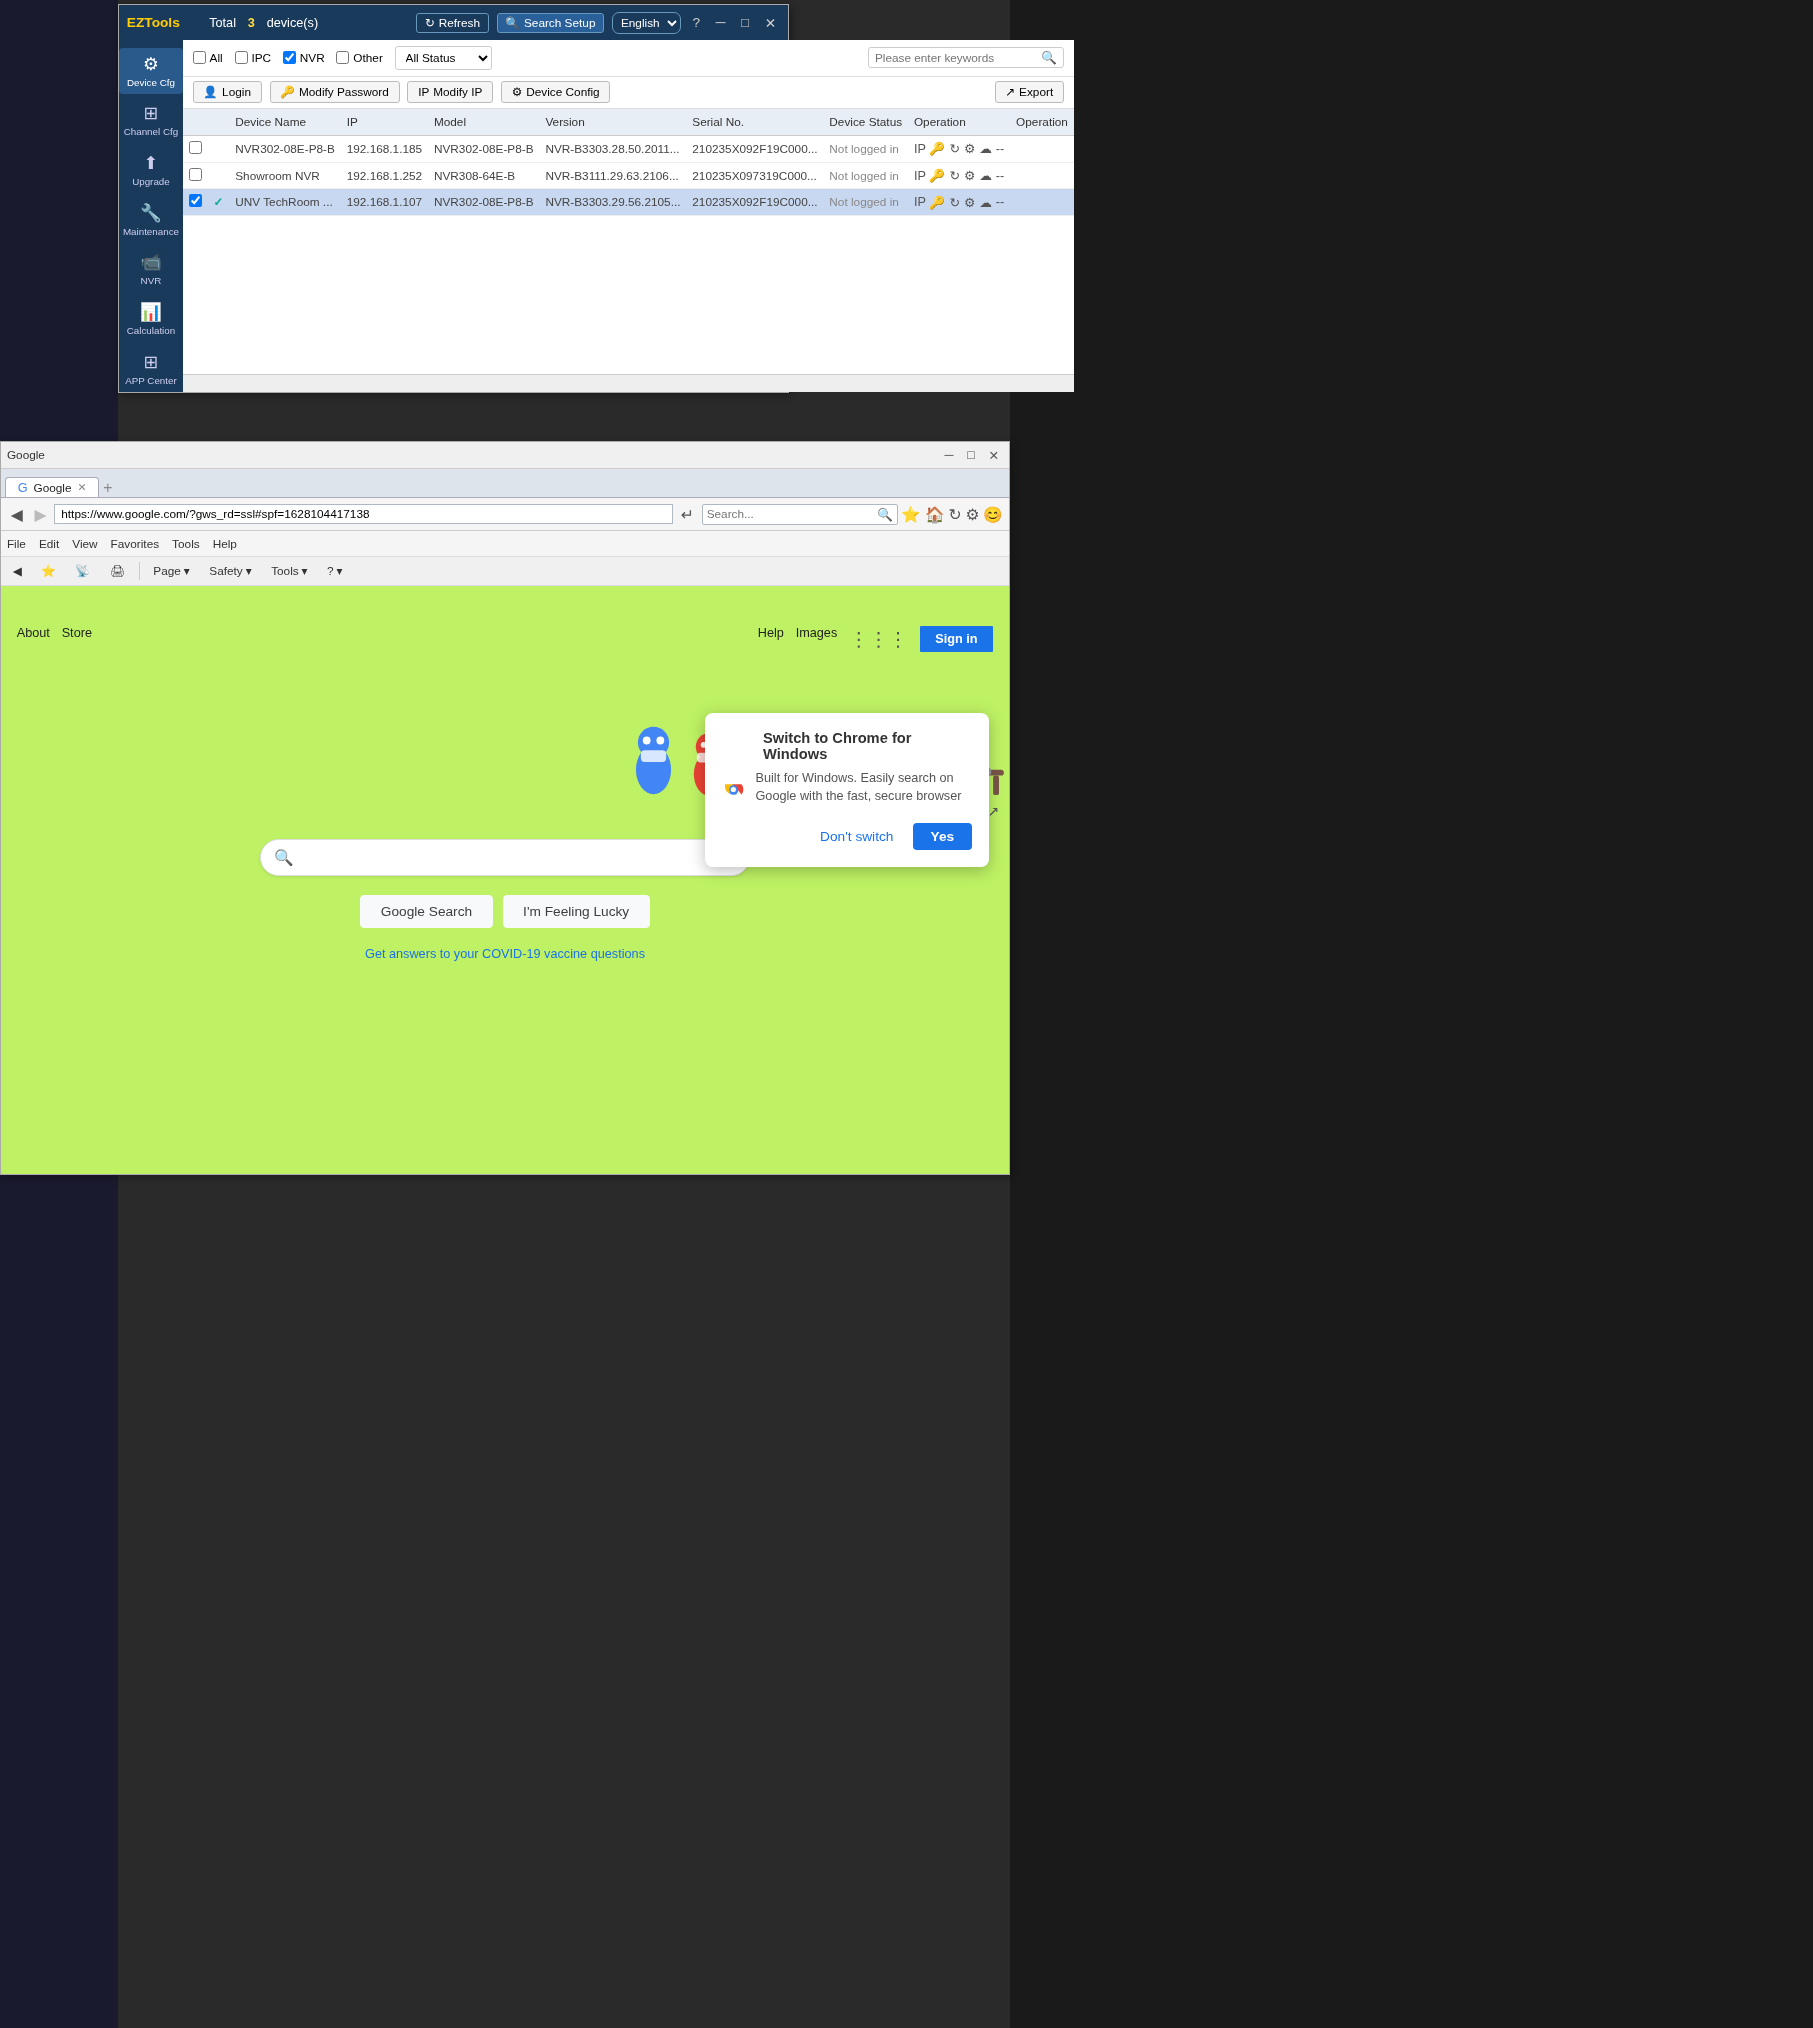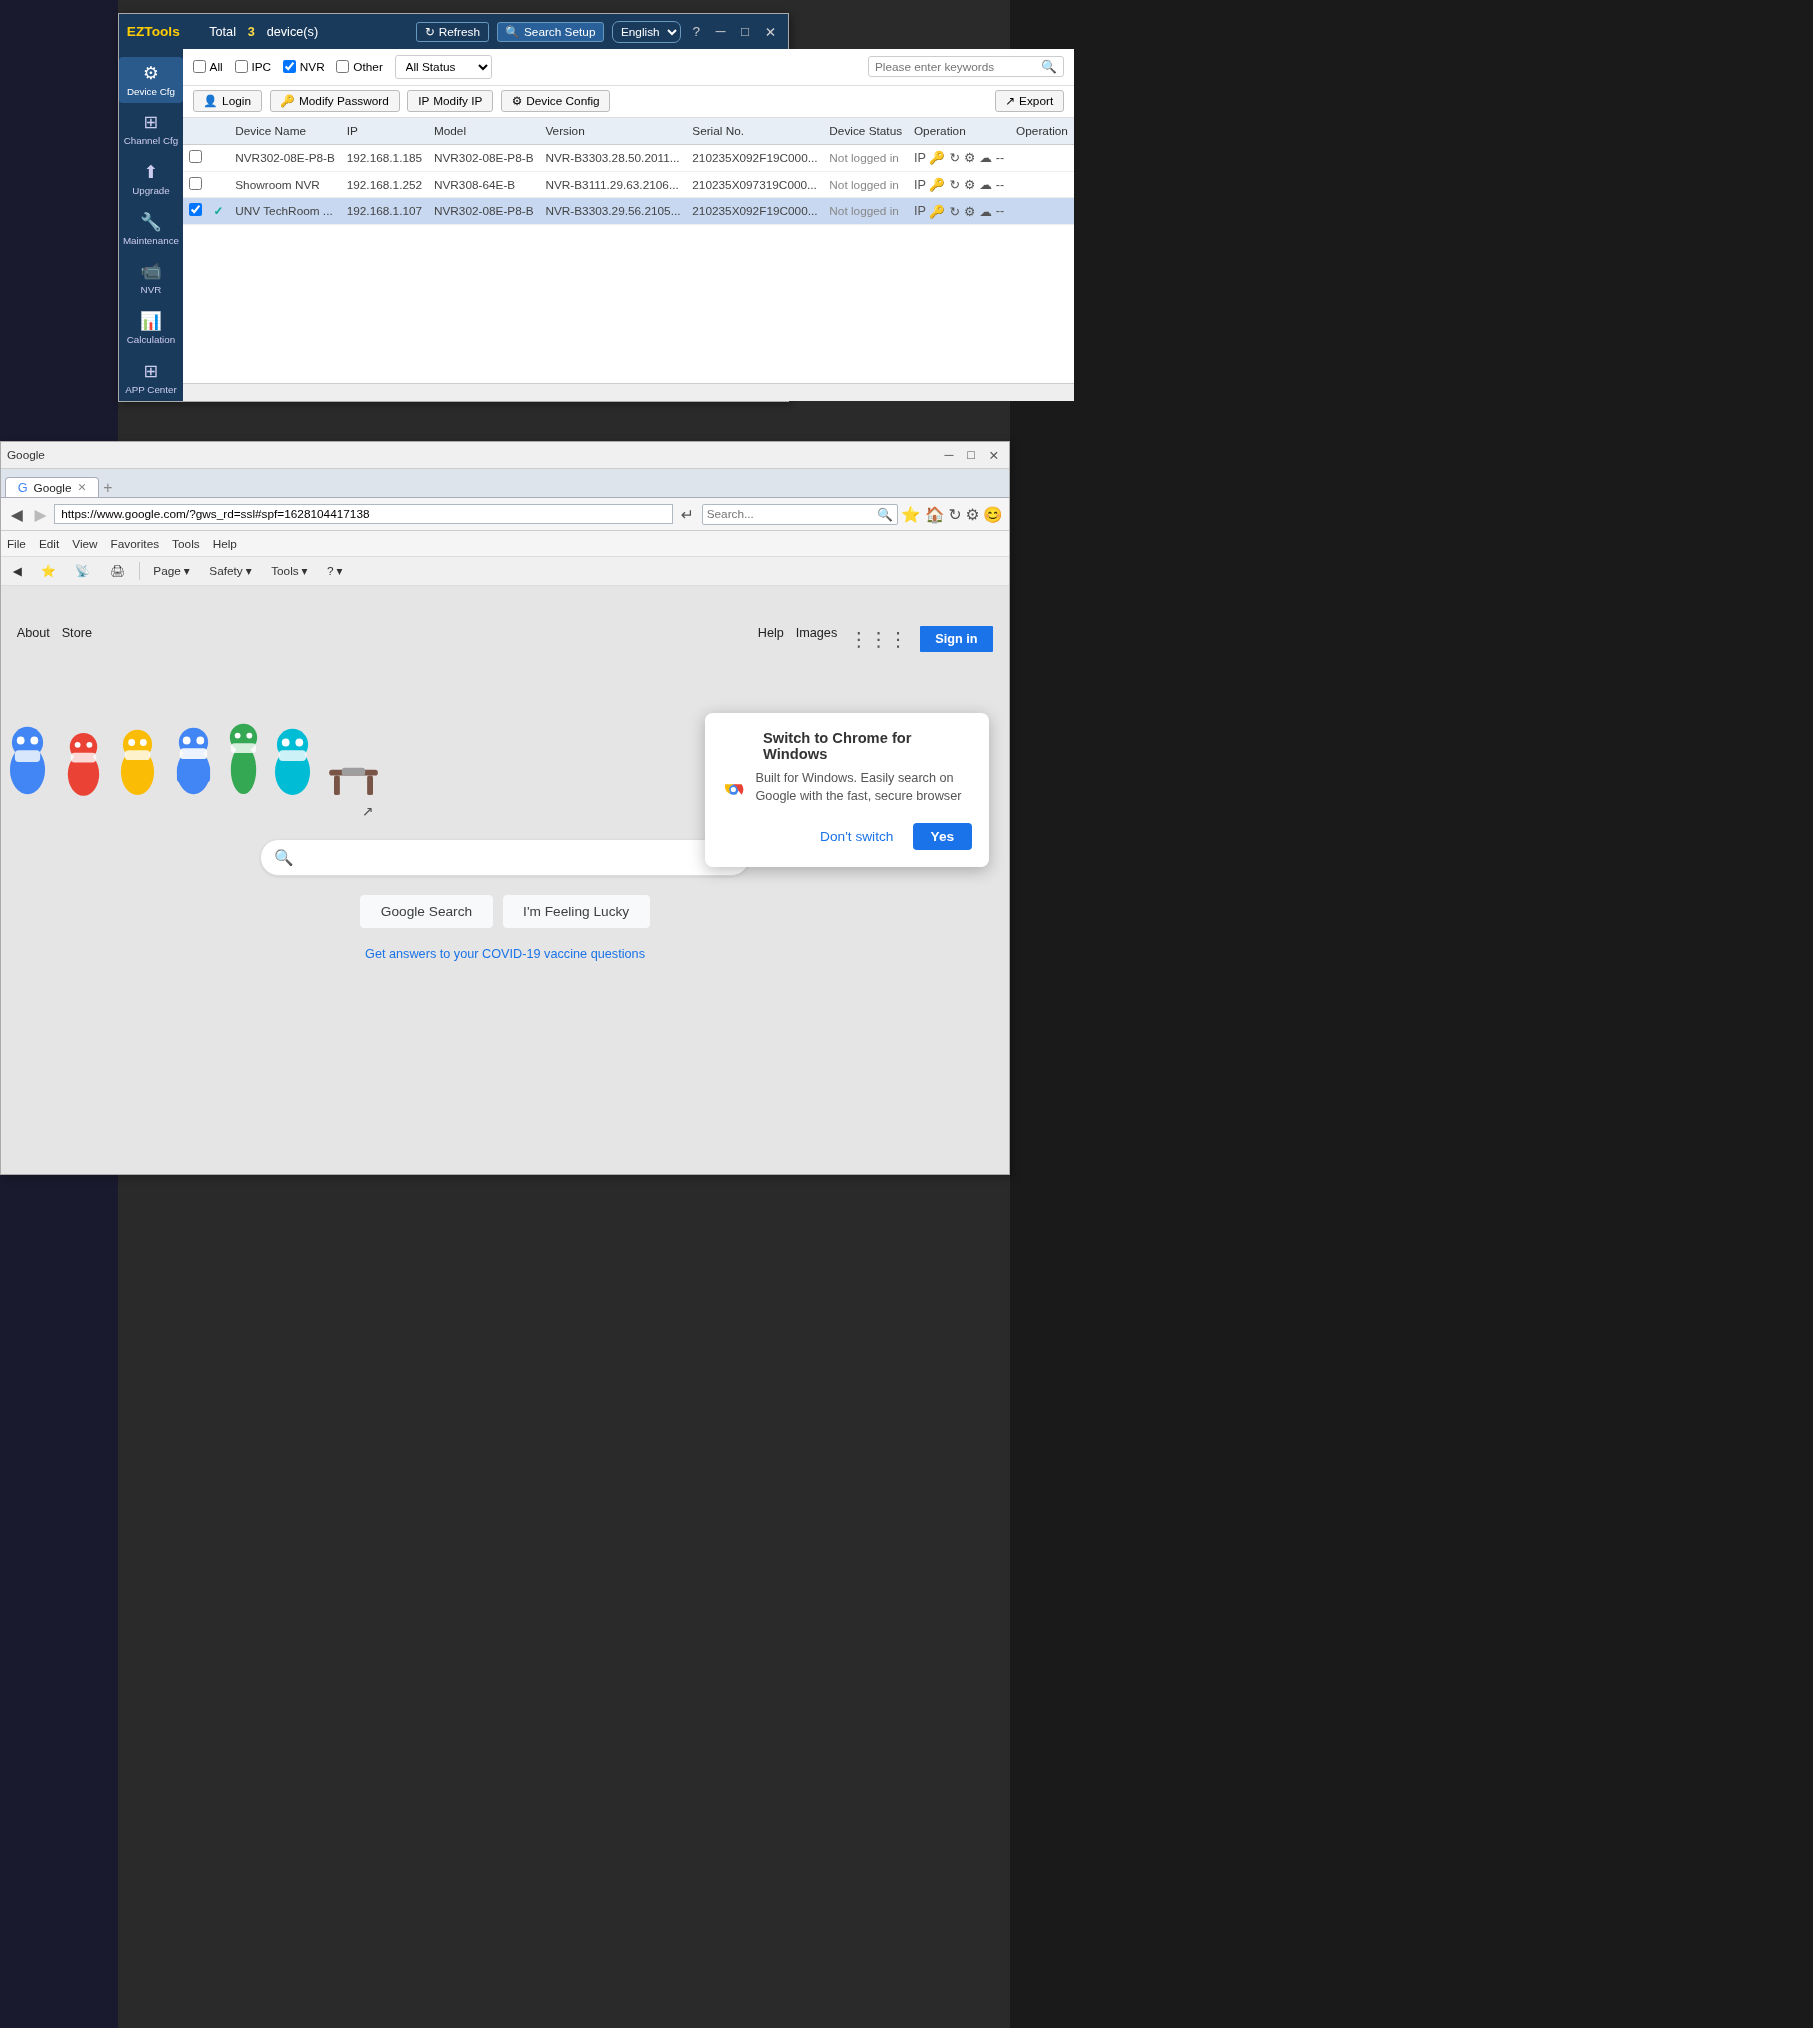--- a/index.html
+++ b/index.html
@@ -1,21 +1,21 @@
 <!DOCTYPE html>
 <html><head>
   <meta charset="utf-8">
   <style>
     * { box-sizing: border-box; margin: 0; padding: 0; }
     body { width: 1813px; height: 2029px; background: #2a2a2a; font-family: Arial, sans-serif; font-size: 12.7px; overflow: hidden; position: relative; }
 
     
     #eztools-window {
       position: absolute;
-      top: 13px; left: 118px;
+      top: 4px; left: 118px;
       width: 671px;
       background: #fff;
       border: 1px solid #aaa;
       box-shadow: 2px 2px 7.8px rgba(0,0,0,0.4);
     }
 
     .ez-titlebar {
       background: #1a3a5c;
       color: #fff;
       display: flex;
@@ -329,24 +329,24 @@
     .ie-content {
       background: #fff;
       min-height: 588px;
       position: relative;
     }
 
     
     .google-page {
       display: flex;
       flex-direction: column;
-      align-items: flex-start;
+      align-items: flex-end;
       padding-top: 34px;
       min-height: 588px;
-      background: #e5e5e5;
+      background: #bef264;
     }
     .google-topbar {
       width: 100%;
       display: flex;
       justify-content: flex-end;
       padding: 5.9px 15.7px;
       gap: 11.8px;
       font-size: 12.7px;
     }
     .google-topbar a { color: #222; text-decoration: none; cursor: pointer; }

